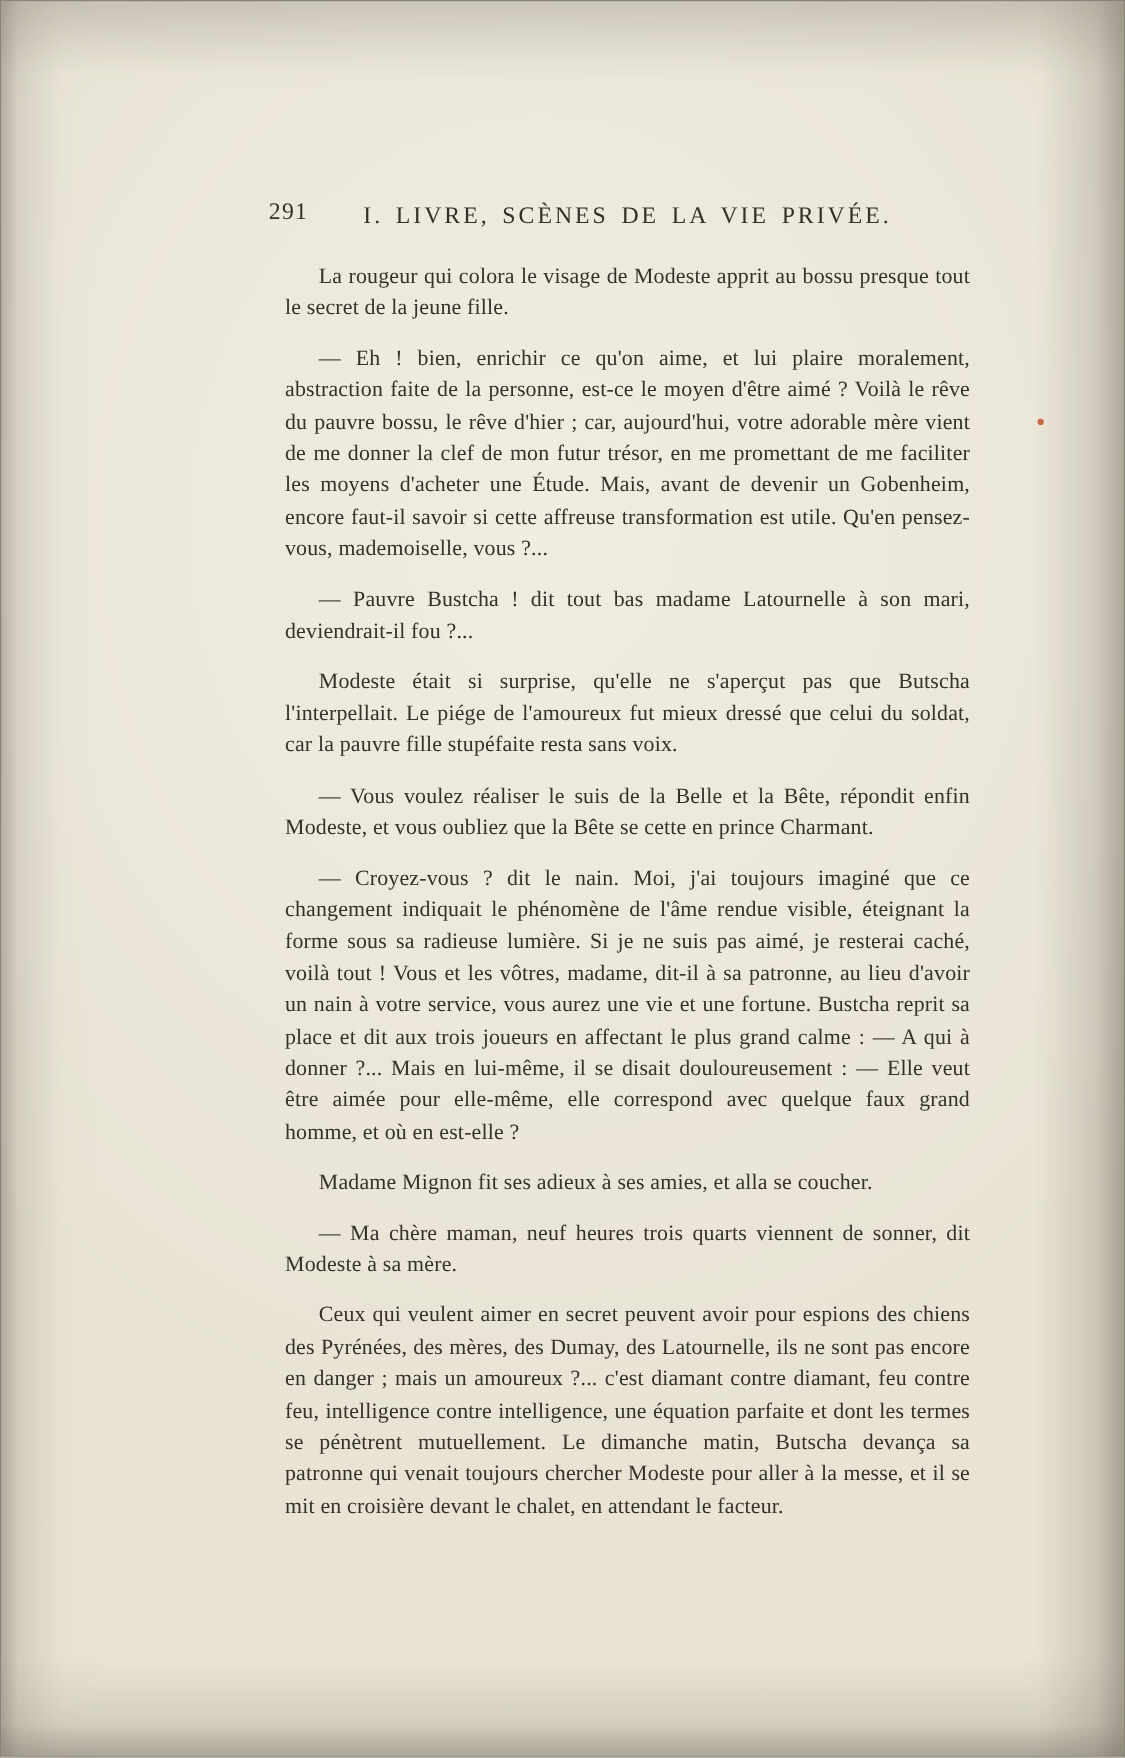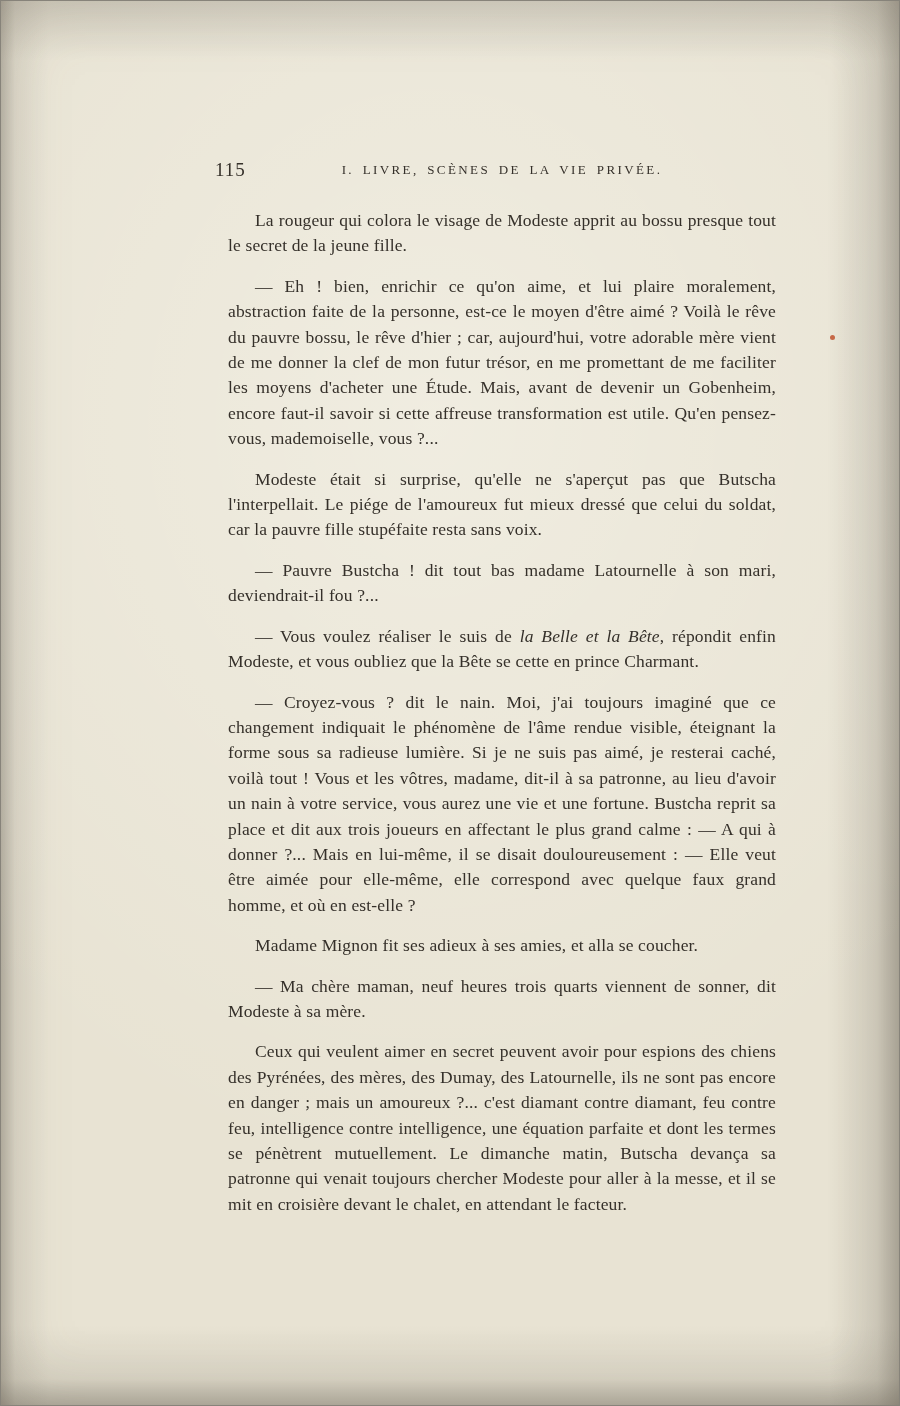--- a/index.html
+++ b/index.html
@@ -42,66 +42,66 @@
   .pagenum {
     position: absolute;
     left: 2px;
     top: 0;
     font-size: 19px;
     letter-spacing: 1px;
   }
   .running-title {
     display: block;
     text-align: center;
-    font-size: 13px;
+    font-size: 19px;
     letter-spacing: 2.4px;
     padding-top: 3px;
     word-spacing: 3px;
     white-space: nowrap;
   }
 
   .body-text {
     color: #35302a;
   }
   .body-text p.para {
     margin: 15px;
     font-size: 17.5px;
     line-height: 25.4px;
     text-align: justify;
     text-indent: 27px;
     letter-spacing: 0.15px;
   }
   .body-text p.para span { text-indent: 0; }
-  .italic { font-style: italic; }
+  .italic { }
 
   .speck {
     position: absolute;
     left: 829px;
     top: 334px;
     width: 5px;
     height: 5px;
     border-radius: 50%;
     background: #c0522e;
     opacity: 0.85;
   }
 </style>
 </head>
 <body>
 
 <div class="scan">
   <div class="page-inner">
     <div class="header">
-      <span class="pagenum">115</span>
+      <span class="pagenum">291</span>
       <span class="running-title">I. LIVRE, SCÈNES DE LA VIE PRIVÉE.</span>
     </div>
     <div class="body-text">
         <p class="para"><span>La rougeur qui colora le visage de Modeste apprit au bossu presque tout le secret de la jeune fille.</span></p>
         <p class="para"><span>— Eh ! bien, enrichir ce qu'on aime, et lui plaire moralement, abstraction faite de la personne, est-ce le moyen d'être aimé ? Voilà le rêve du pauvre bossu, le rêve d'hier ; car, aujourd'hui, votre adorable mère vient de me donner la clef de mon futur trésor, en me promettant de me faciliter les moyens d'acheter une Étude. Mais, avant de devenir un Gobenheim, encore faut-il savoir si cette affreuse transformation est utile. Qu'en pensez-vous, mademoiselle, vous ?...</span></p>
+        <p class="para"><span>— Pauvre Bustcha ! dit tout bas madame Latournelle à son mari, deviendrait-il fou ?...</span></p>
         <p class="para"><span>Modeste était si surprise, qu'elle ne s'aperçut pas que Butscha l'interpellait. Le piége de l'amoureux fut mieux dressé que celui du soldat, car la pauvre fille stupéfaite resta sans voix.</span></p>
-        <p class="para"><span>— Pauvre Bustcha ! dit tout bas madame Latournelle à son mari, deviendrait-il fou ?...</span></p>
         <p class="para"><span>— Vous voulez réaliser le suis de </span><span class="italic">la Belle et la Bête</span><span>, répondit enfin Modeste, et vous oubliez que la Bête se cette en prince Charmant.</span></p>
         <p class="para"><span>— Croyez-vous ? dit le nain. Moi, j'ai toujours imaginé que ce changement indiquait le phénomène de l'âme rendue visible, éteignant la forme sous sa radieuse lumière. Si je ne suis pas aimé, je resterai caché, voilà tout ! Vous et les vôtres, madame, dit-il à sa patronne, au lieu d'avoir un nain à votre service, vous aurez une vie et une fortune. Bustcha reprit sa place et dit aux trois joueurs en affectant le plus grand calme : — A qui à donner ?... Mais en lui-même, il se disait douloureusement : — Elle veut être aimée pour elle-même, elle correspond avec quelque faux grand homme, et où en est-elle ?</span></p>
         <p class="para"><span>Madame Mignon fit ses adieux à ses amies, et alla se coucher.</span></p>
         <p class="para"><span>— Ma chère maman, neuf heures trois quarts viennent de sonner, dit Modeste à sa mère.</span></p>
         <p class="para"><span>Ceux qui veulent aimer en secret peuvent avoir pour espions des chiens des Pyrénées, des mères, des Dumay, des Latournelle, ils ne sont pas encore en danger ; mais un amoureux ?... c'est diamant contre diamant, feu contre feu, intelligence contre intelligence, une équation parfaite et dont les termes se pénètrent mutuellement. Le dimanche matin, Butscha devança sa patronne qui venait toujours chercher Modeste pour aller à la messe, et il se mit en croisière devant le chalet, en attendant le facteur.</span></p>
       </div>
   </div>
   <div class="speck"></div>
 </div>
 

